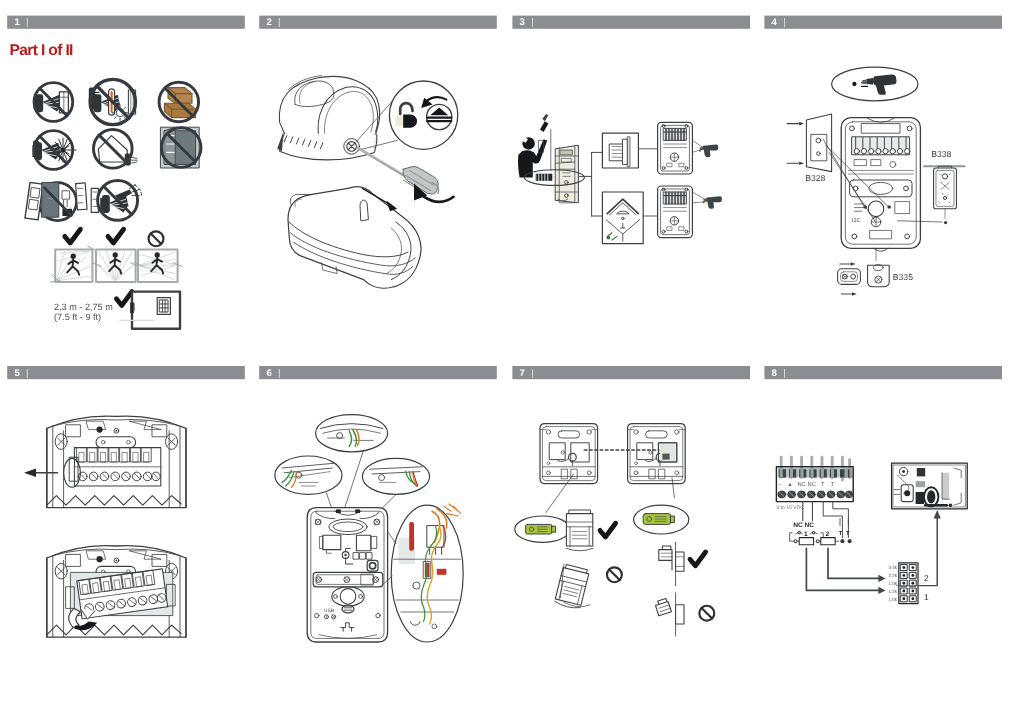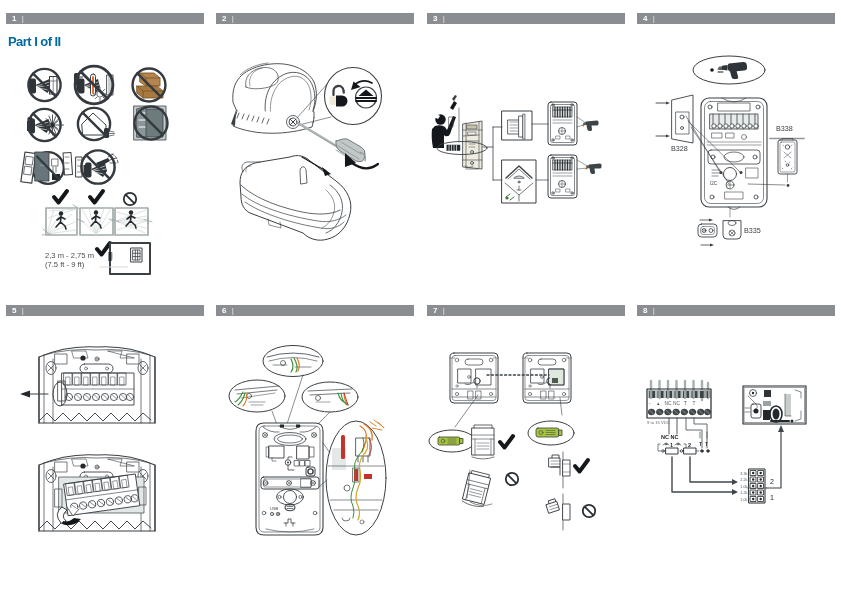--- a/index.html
+++ b/index.html
@@ -1,19 +1,19 @@
 <!DOCTYPE html>
 <html><head>
 <meta charset="utf-8">
 <style>
 html,body{margin:0;padding:0;width:841px;height:595px;background:#fff;overflow:hidden;}
 body{font-family:"Liberation Sans",sans-serif;position:relative;}
 .hdr{position:absolute;height:11px;background:#8a8d92;color:#fff;font-size:8px;font-weight:bold;line-height:11px;padding-left:6px;}
 .hdr span{color:#e8e8e8;font-weight:normal;padding-left:3px;}
-#part{position:absolute;left:8px;top:34px;font-size:13px;letter-spacing:-0.55px;font-weight:bold;color:#0369a1;}
+#part{position:absolute;left:8px;top:34px;font-size:13px;letter-spacing:-0.55px;font-weight:bold;color:#b91c1c;}
 svg{position:absolute;left:0;top:0;}
 </style>
 </head>
 <body>
 <div class="hdr" style="left:6px;top:13px;width:192px;">1 <span>|</span></div>
 <div class="hdr" style="left:216px;top:13px;width:192px;">2 <span>|</span></div>
 <div class="hdr" style="left:427px;top:13px;width:192px;">3 <span>|</span></div>
 <div class="hdr" style="left:637px;top:13px;width:192px;">4 <span>|</span></div>
 <div class="hdr" style="left:6px;top:305px;width:192px;">5 <span>|</span></div>
 <div class="hdr" style="left:216px;top:305px;width:192px;">6 <span>|</span></div>

